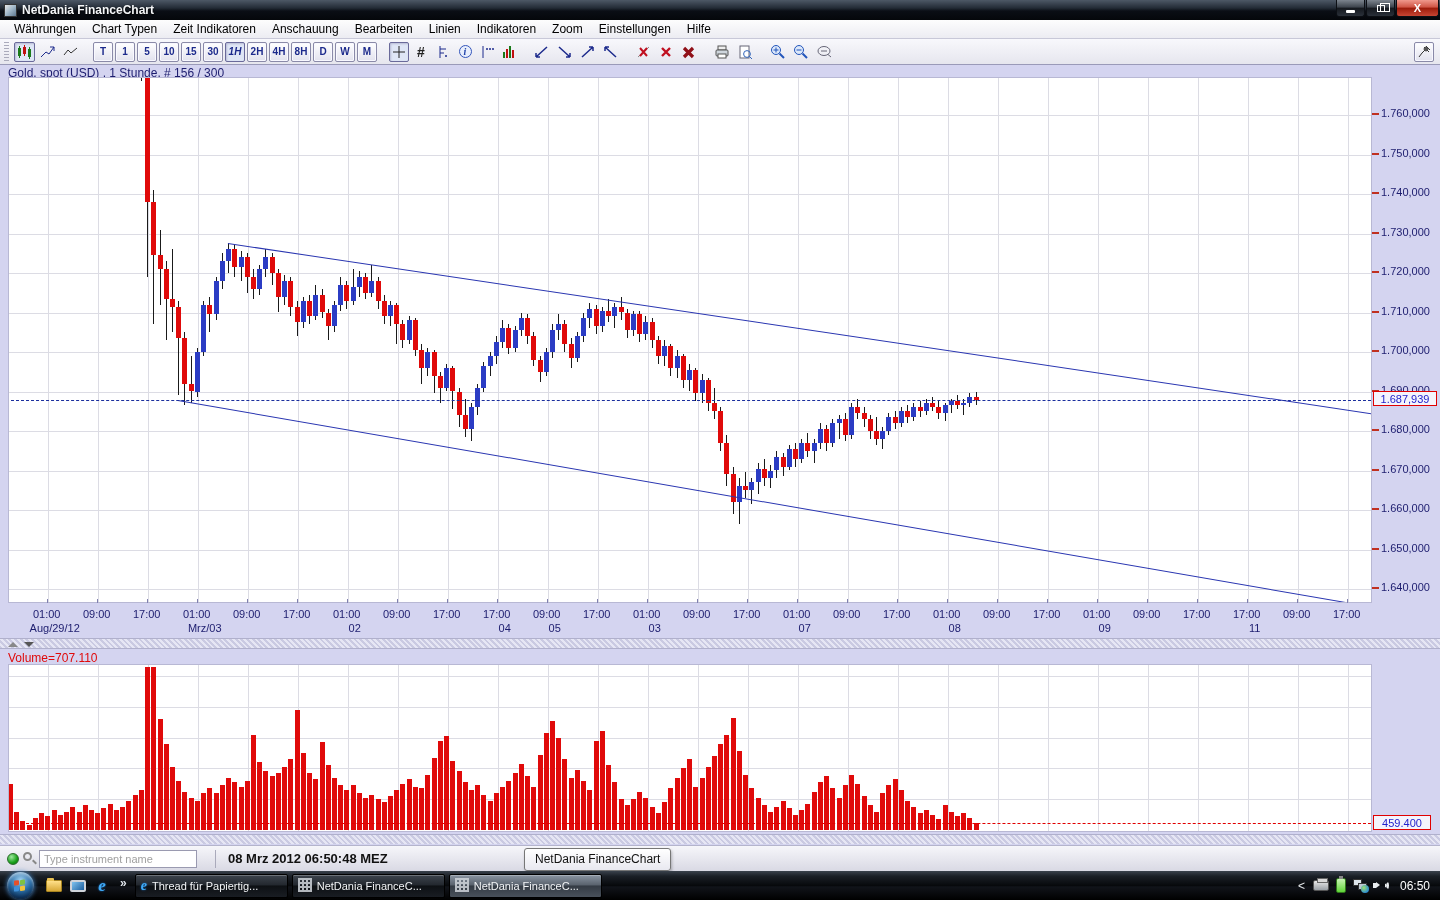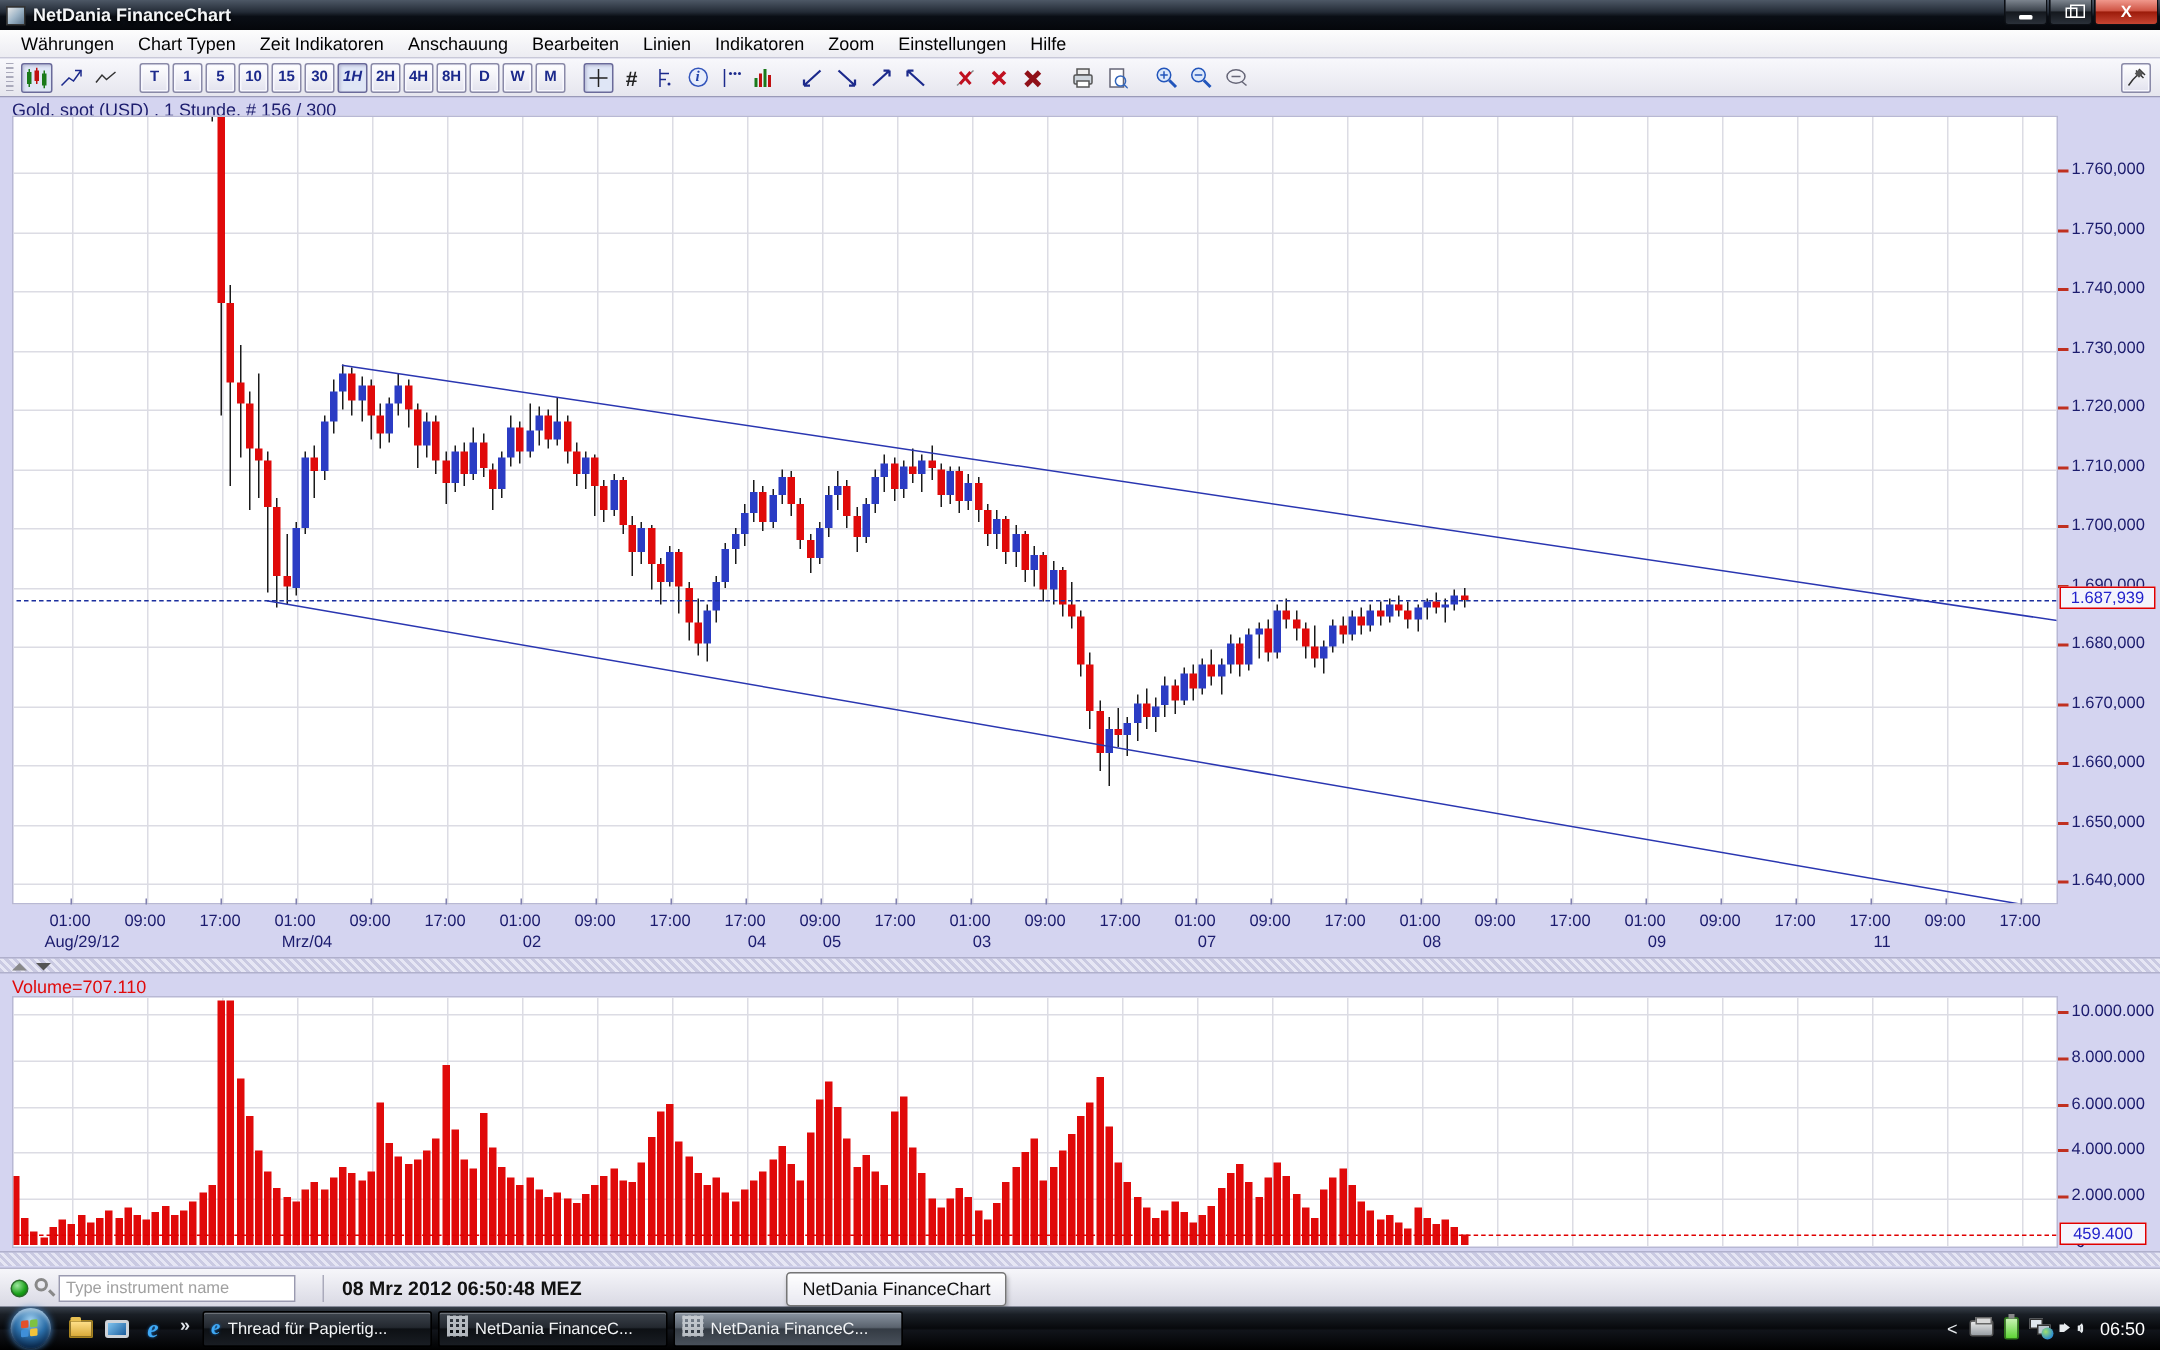--- a/index.html
+++ b/index.html
@@ -683,21 +683,21 @@
   <div id="time-axis">
       <div class="ttick" style="left: 38.7px;"></div>
       <div class="tlabel" style="left: 38.7px;">01:00</div>
       <div class="dlabel" style="left: 46.7px;">Aug/29/12</div>
       <div class="ttick" style="left: 88.7px;"></div>
       <div class="tlabel" style="left: 88.7px;">09:00</div>
       <div class="ttick" style="left: 138.7px;"></div>
       <div class="tlabel" style="left: 138.7px;">17:00</div>
       <div class="ttick" style="left: 188.7px;"></div>
       <div class="tlabel" style="left: 188.7px;">01:00</div>
-      <div class="dlabel" style="left: 196.7px;">Mrz/04</div>
+      <div class="dlabel" style="left: 196.7px;">Mrz/03</div>
       <div class="ttick" style="left: 238.7px;"></div>
       <div class="tlabel" style="left: 238.7px;">09:00</div>
       <div class="ttick" style="left: 288.7px;"></div>
       <div class="tlabel" style="left: 288.7px;">17:00</div>
       <div class="ttick" style="left: 338.7px;"></div>
       <div class="tlabel" style="left: 338.7px;">01:00</div>
       <div class="dlabel" style="left: 346.7px;">02</div>
       <div class="ttick" style="left: 388.7px;"></div>
       <div class="tlabel" style="left: 388.7px;">09:00</div>
       <div class="ttick" style="left: 438.7px;"></div>
@@ -936,33 +936,20 @@
       <div class="vbar" style="left: 921.04px; top: 149.6px; height: 15.4px;"></div>
       <div class="vbar" style="left: 927.27px; top: 154.22px; height: 10.78px;"></div>
       <div class="vbar" style="left: 933.5px; top: 140.36px; height: 24.64px;"></div>
       <div class="vbar" style="left: 939.73px; top: 146.52px; height: 18.48px;"></div>
       <div class="vbar" style="left: 945.96px; top: 151.14px; height: 13.86px;"></div>
       <div class="vbar" style="left: 952.19px; top: 148.06px; height: 16.94px;"></div>
       <div class="vbar" style="left: 958.42px; top: 152.68px; height: 12.32px;"></div>
       <div class="vbar" style="left: 964.65px; top: 157.916px; height: 7.084px;"></div>
       <div id="vol-dash" style="top: 157.925px;"></div>
     </div>
-  <div id="volume-axis">
-      <div class="ptick" style="top: 10px;"></div>
-      <div class="plabel" style="top: 4px;">10.000.000</div>
-      <div class="ptick" style="top: 40.8px;"></div>
-      <div class="plabel" style="top: 34.8px;">8.000.000</div>
-      <div class="ptick" style="top: 71.6px;"></div>
-      <div class="plabel" style="top: 65.6px;">6.000.000</div>
-      <div class="ptick" style="top: 102.4px;"></div>
-      <div class="plabel" style="top: 96.4px;">4.000.000</div>
-      <div class="ptick" style="top: 133.2px;"></div>
-      <div class="plabel" style="top: 127.2px;">2.000.000</div>
-      <div id="vol-zero" style="top: 158px;">0</div>
-    </div>
   <div id="vol-box" style="top: 749.925px;">459.400</div>
   <div id="splitter2"></div>
 </div>
 
 <div id="statusbar">
   <div id="led"></div>
   <div id="search-glass">
       <div class="lens"></div>
       <div class="tail"></div>
     </div>

